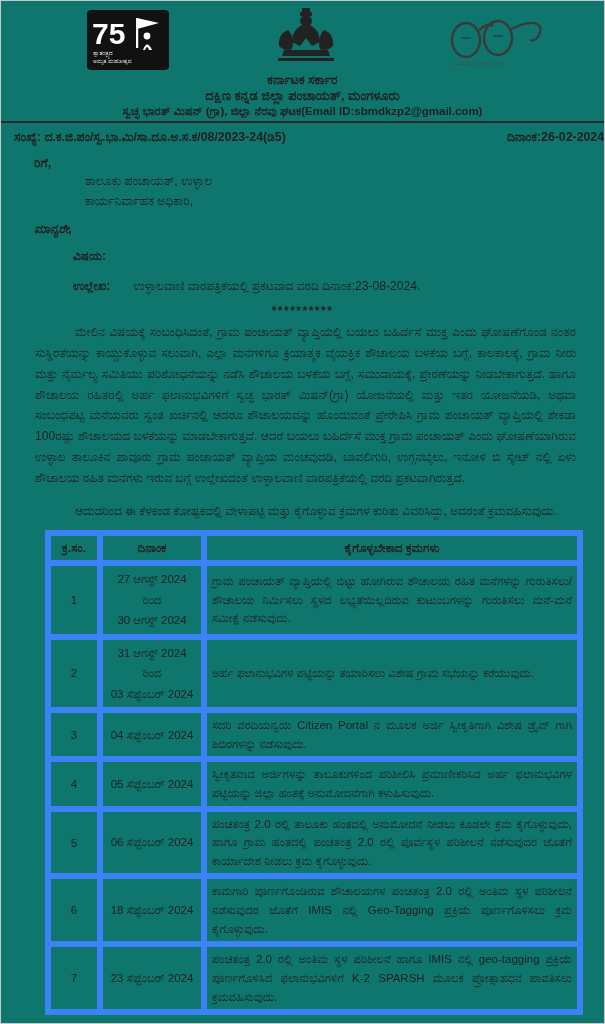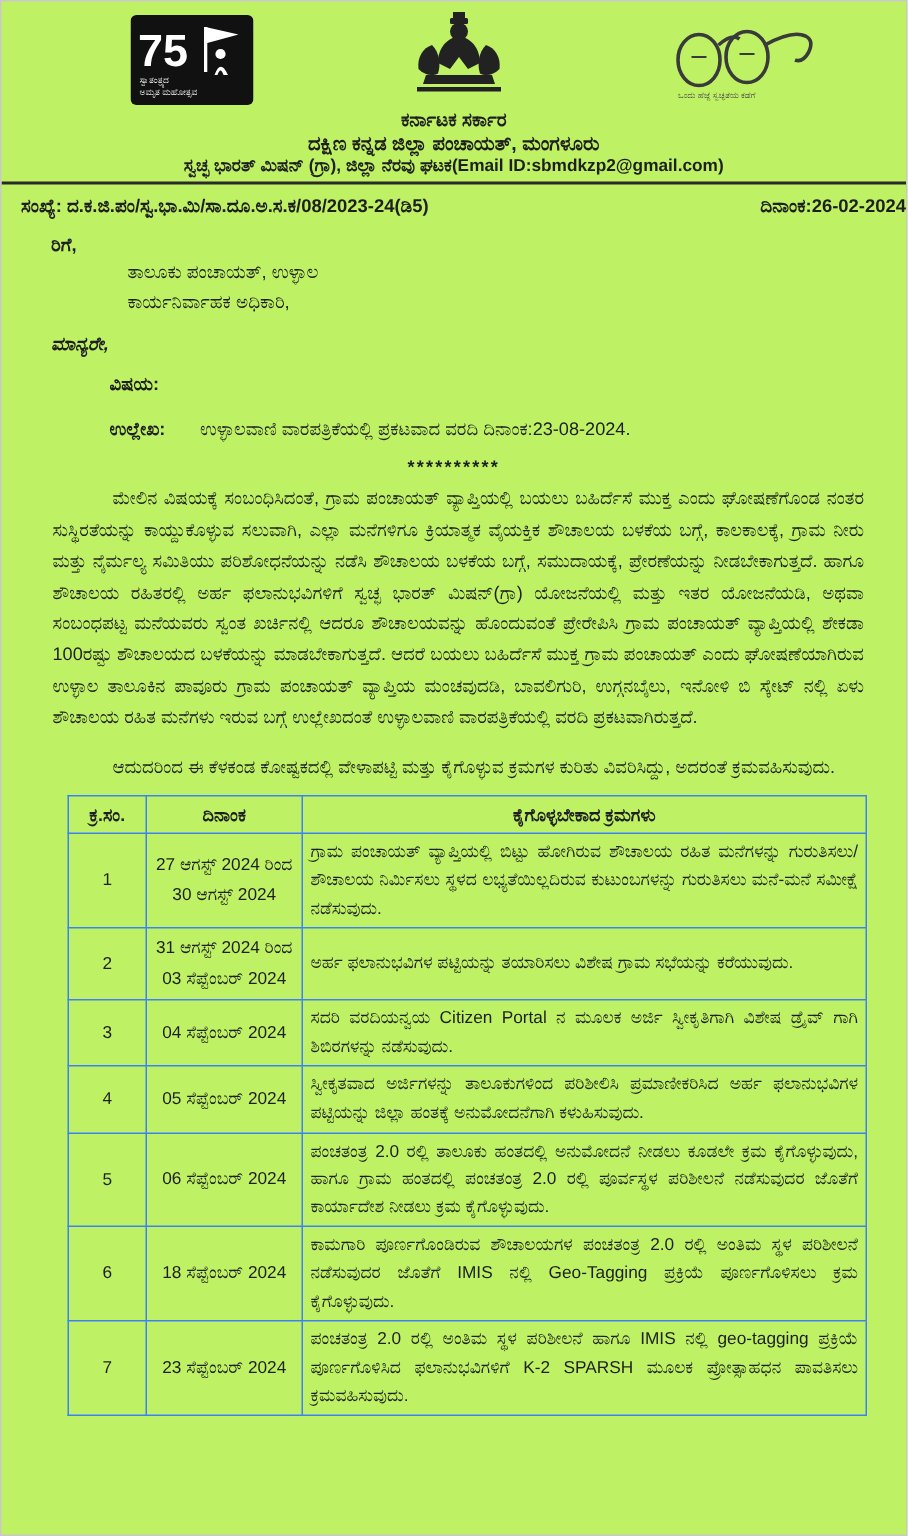--- a/index.html
+++ b/index.html
@@ -1,17 +1,17 @@
 <!DOCTYPE html>
 <html><head>
 <meta charset="utf-8">
 <style>
   html,body{margin:0;padding:0;background:#e9e9e9;}
   .page{
-    width:605px;height:1024px;margin:0 auto;background:#bef264;
+    width:605px;height:1024px;margin:0 auto;background:#0f766e;
     border:1px solid #c9c9c9;box-sizing:border-box;overflow:hidden;
     font-family:"Liberation Sans","DejaVu Sans",sans-serif;color:#1f1f1f;position:relative;
   }
   
   .logos{display:flex;align-items:flex-start;justify-content:space-between;
          padding:9px 58px 0 86px;height:62px;}
   .logo75-svg{display:block;}
   .emblem-svg{display:block;margin-top:-2px;}
   .specs-svg{display:block;margin-top:6px;}
   .head-text{text-align:center;margin-top:1px;line-height:1.22;}
@@ -31,21 +31,21 @@
   .label-row .lbl{font-weight:bold;white-space:nowrap;margin-right:5px;}
   .label-row .txt{max-width:452px;}
   .stars{text-align:center;font-size:12px;font-weight:bold;letter-spacing:1.5px;margin-top:8px;}
   
   .para{margin:4px 28px 0 34px;font-size:12.1px;line-height:1.72;
         text-align:justify;text-indent:40px;}
   .para.p2{margin-top:12px;}
   
   table.schedule{border-collapse:collapse;table-layout:fixed;
                  width:532px;margin:9px 0 0 44px;font-size:11.5px;}
-  .schedule th,.schedule td{border:1px solid #3b82f6;box-sizing:border-box;
+  .schedule th,.schedule td{border:6px solid #3b82f6;box-sizing:border-box;
                             vertical-align:middle;padding:3px 5px;}
   .schedule th{font-weight:bold;text-align:center;padding:5px 4px;font-size:11.8px;}
   .col-sl{width:52px;} .col-date{width:104px;} .col-act{width:376px;}
   .c-sl{text-align:center;}
   .c-date{text-align:center;white-space:pre-line;line-height:1.78;}
   .c-act{text-align:justify;line-height:1.62;padding:4px 8px;margin-left:16px;}
 </style>
 </head>
 <body>
 

